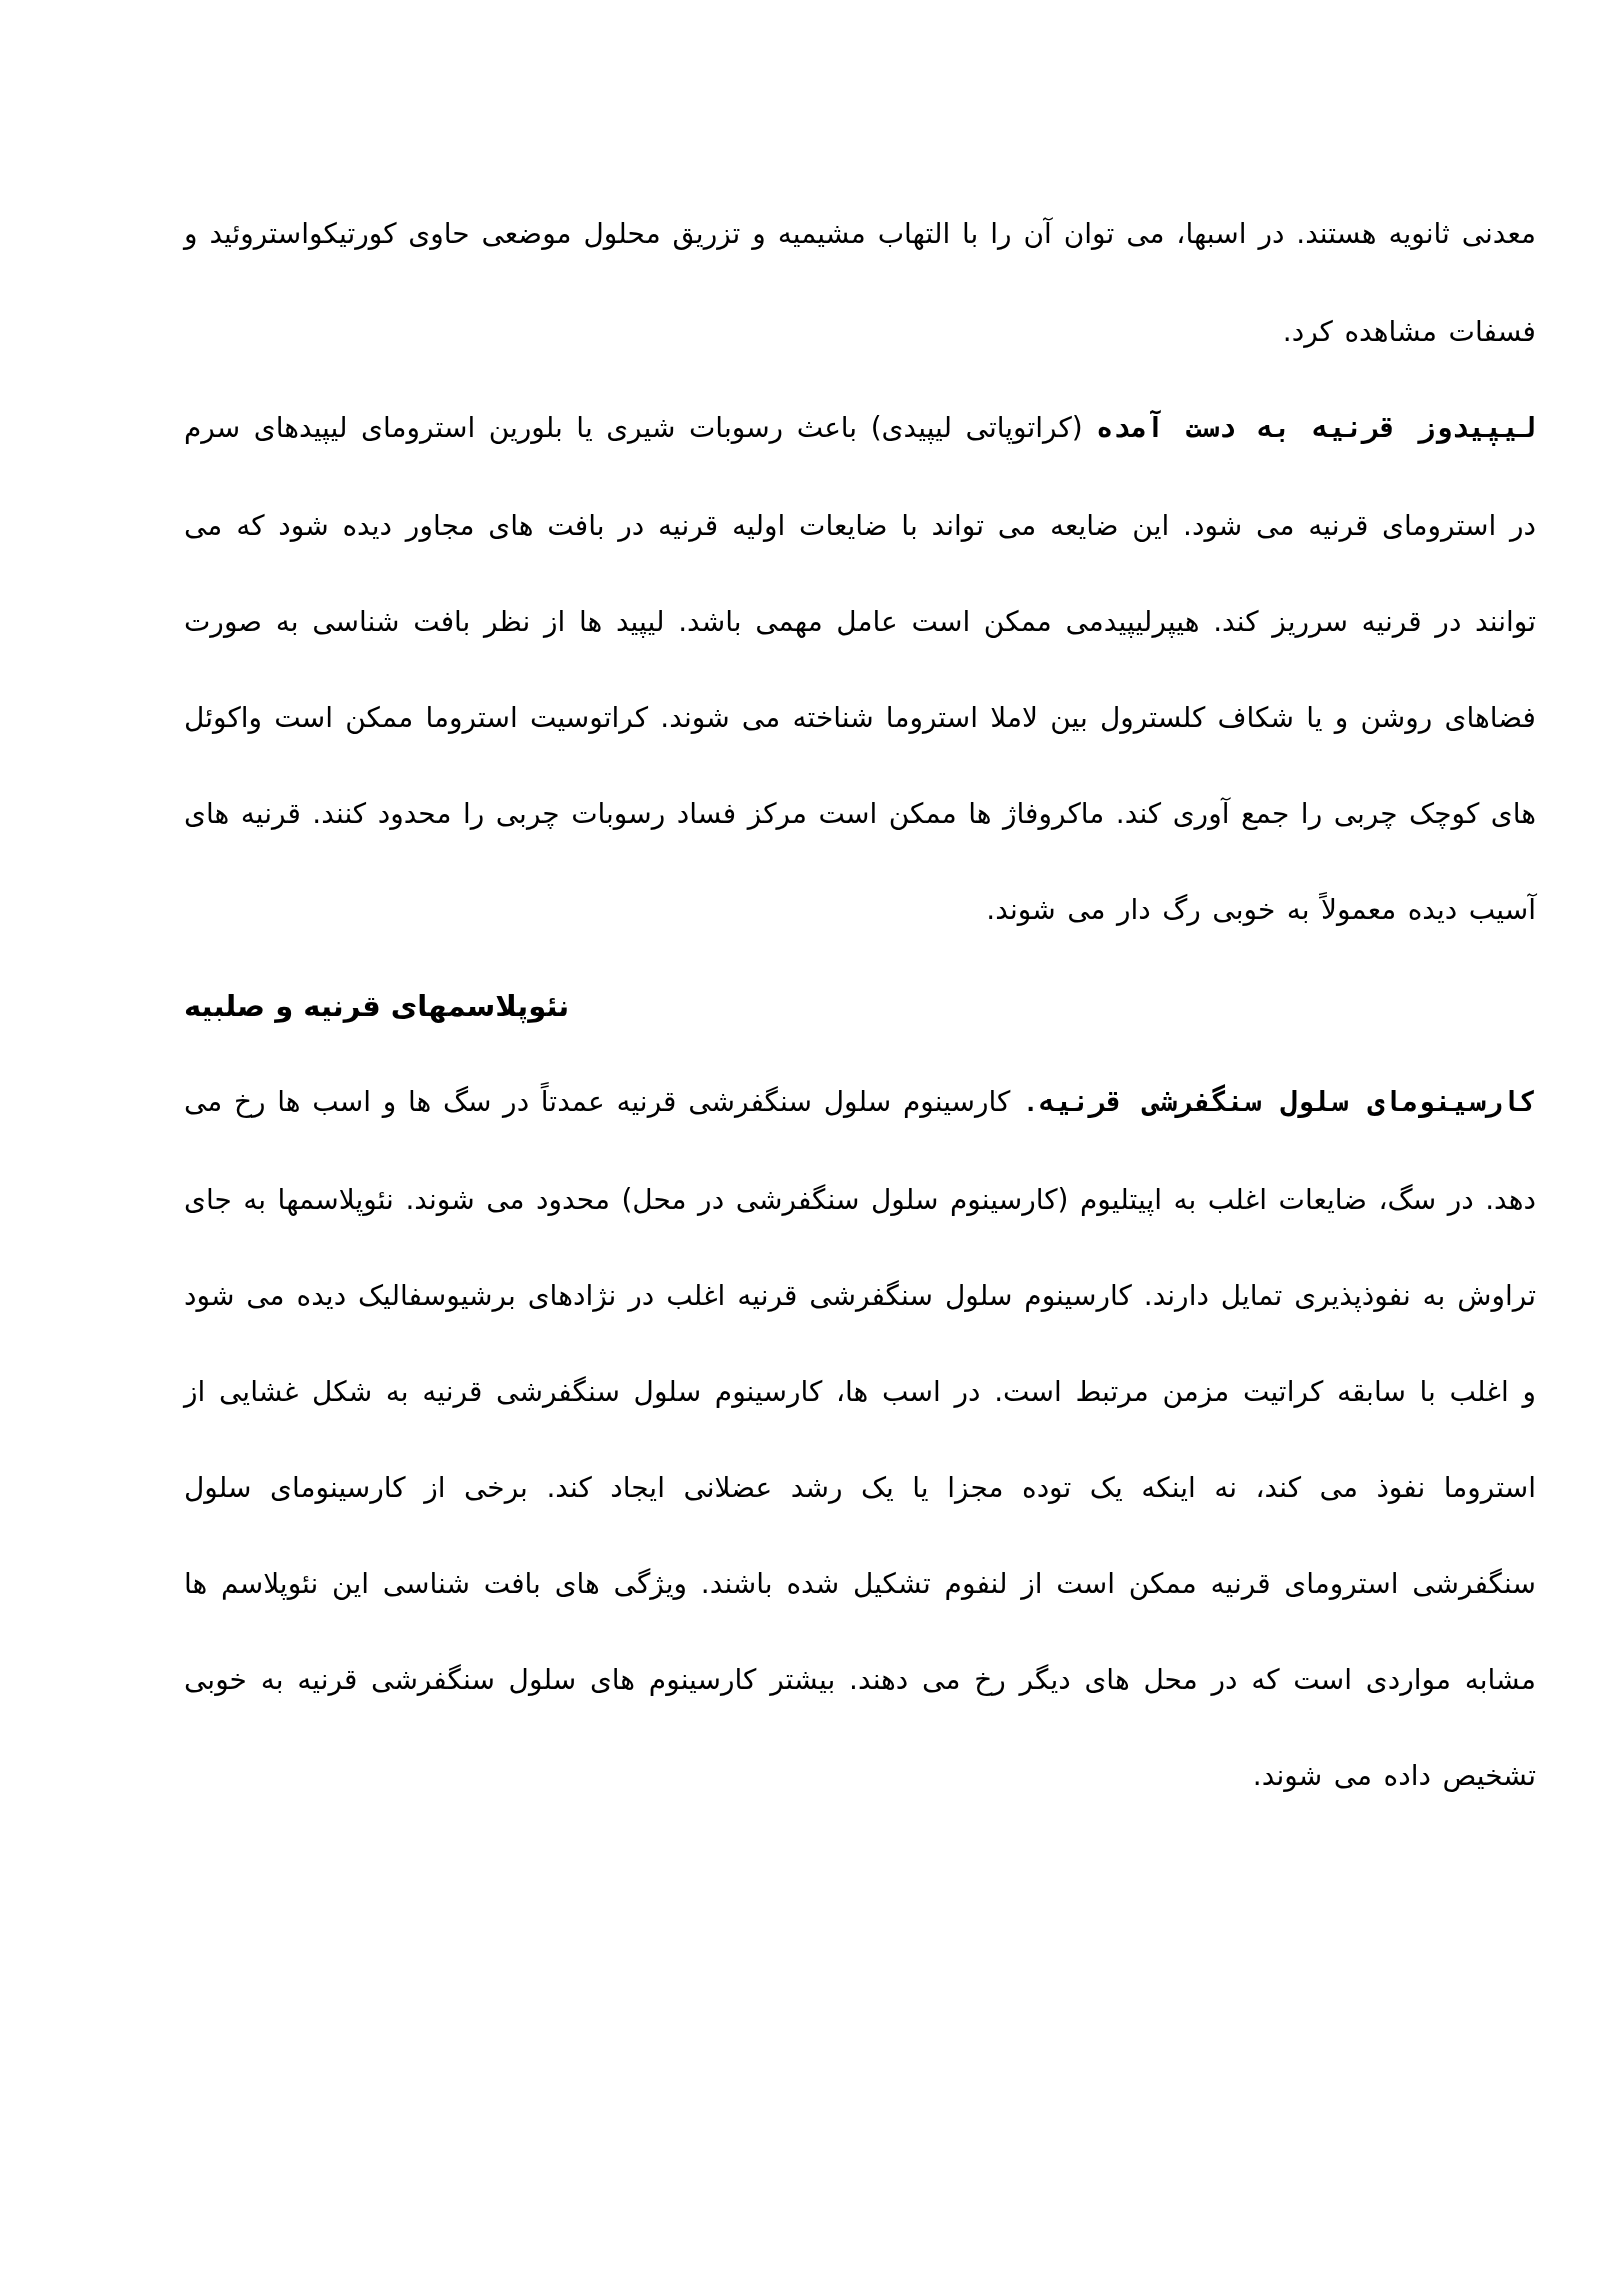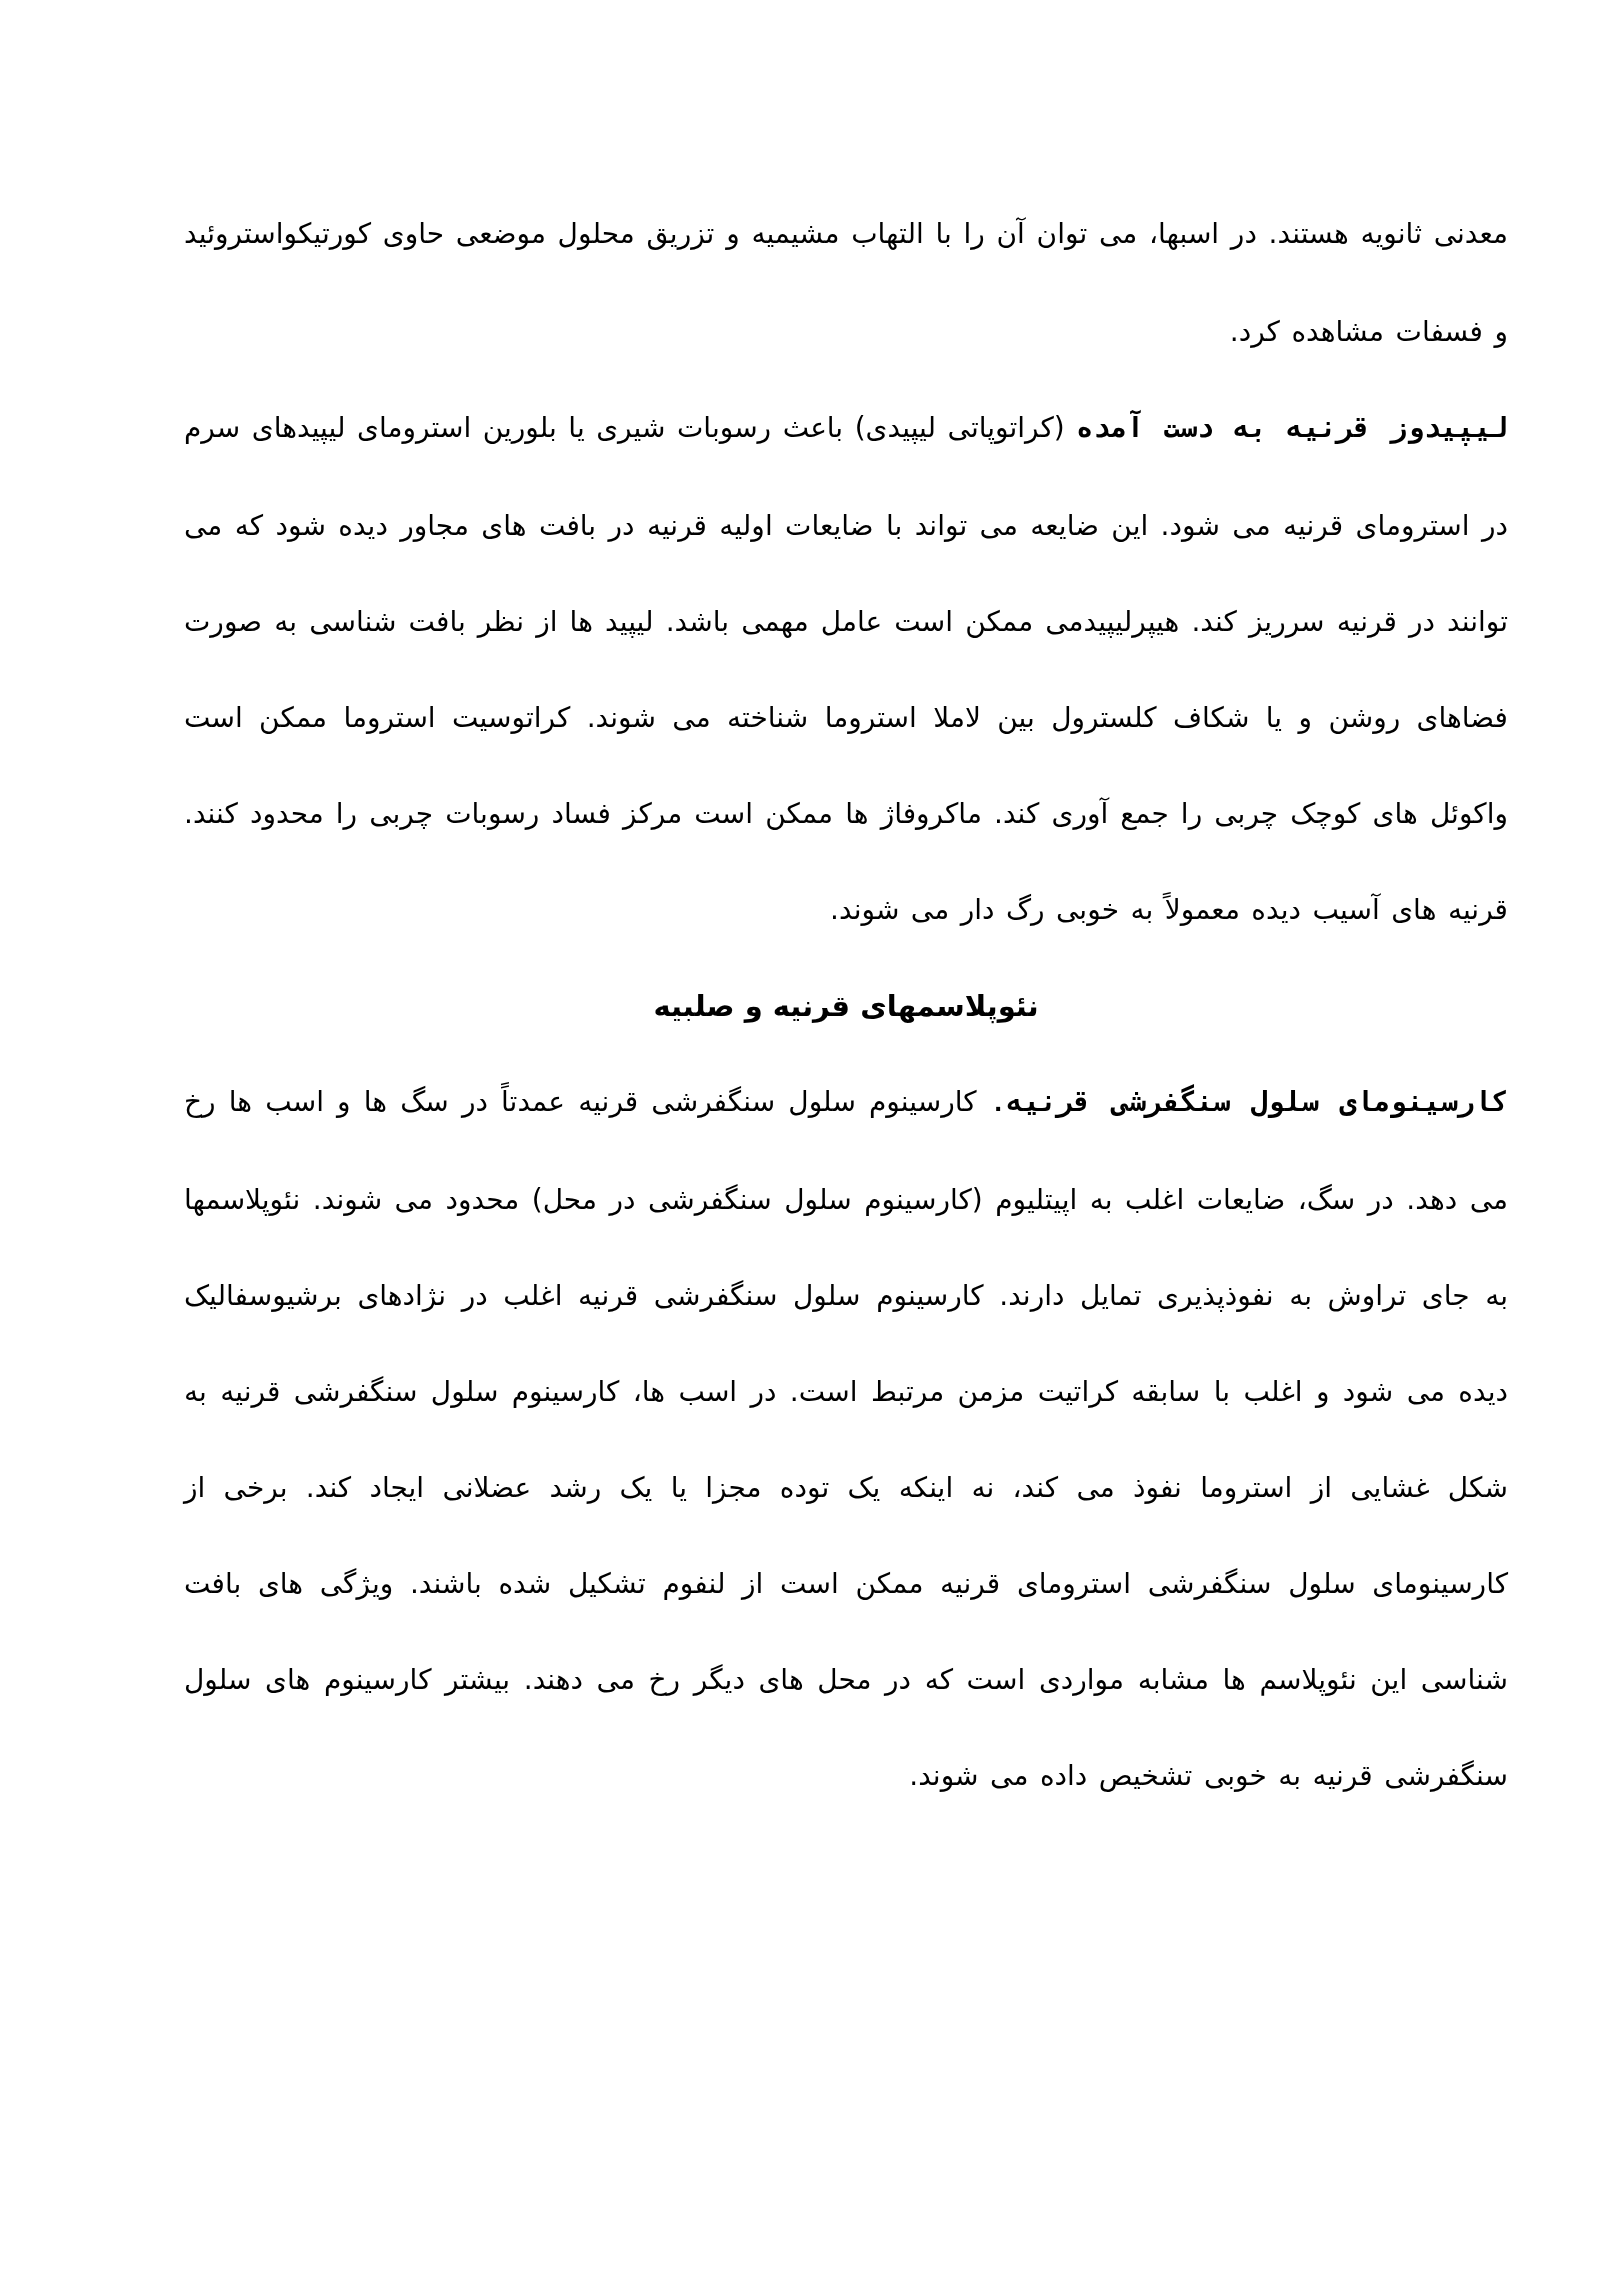--- a/index.html
+++ b/index.html
@@ -6,21 +6,21 @@
     margin: 0;
     padding: 0;
     background: #ffffff;
   }
   .page {
     position: relative;
     width: 1616px;
     height: 2284px;
     box-sizing: border-box;
     background: #ffffff;
-    padding: 186px 108px 0 184px;
+    padding: 186px 80px 0 184px;
     direction: rtl;
     font-family: "DejaVu Sans", sans-serif;
     color: #000000;
   }
   .para {
     margin: 0;
     font-size: 28px;
     line-height: 96px;
     text-align: justify;
     word-spacing: 2.6px;
@@ -28,21 +28,21 @@
   }
   .para .lead {
     font-weight: bold;
     font-family: Liberation Mono, monospace;
   }
   .heading {
     margin: 0;
     font-size: 29px;
     line-height: 96px;
     font-weight: bold;
-    text-align: center;
+    text-align: left;
     color: #000000;
   }
 </style>
 </head>
 <body>
 
 <div class="page">
 
   <p class="para"><span class="lead"></span><span>معدنی ثانویه هستند. در اسبها، می توان آن را با التهاب مشیمیه و تزریق محلول موضعی حاوی کورتیکواستروئید و فسفات مشاهده کرد.</span></p>
 

